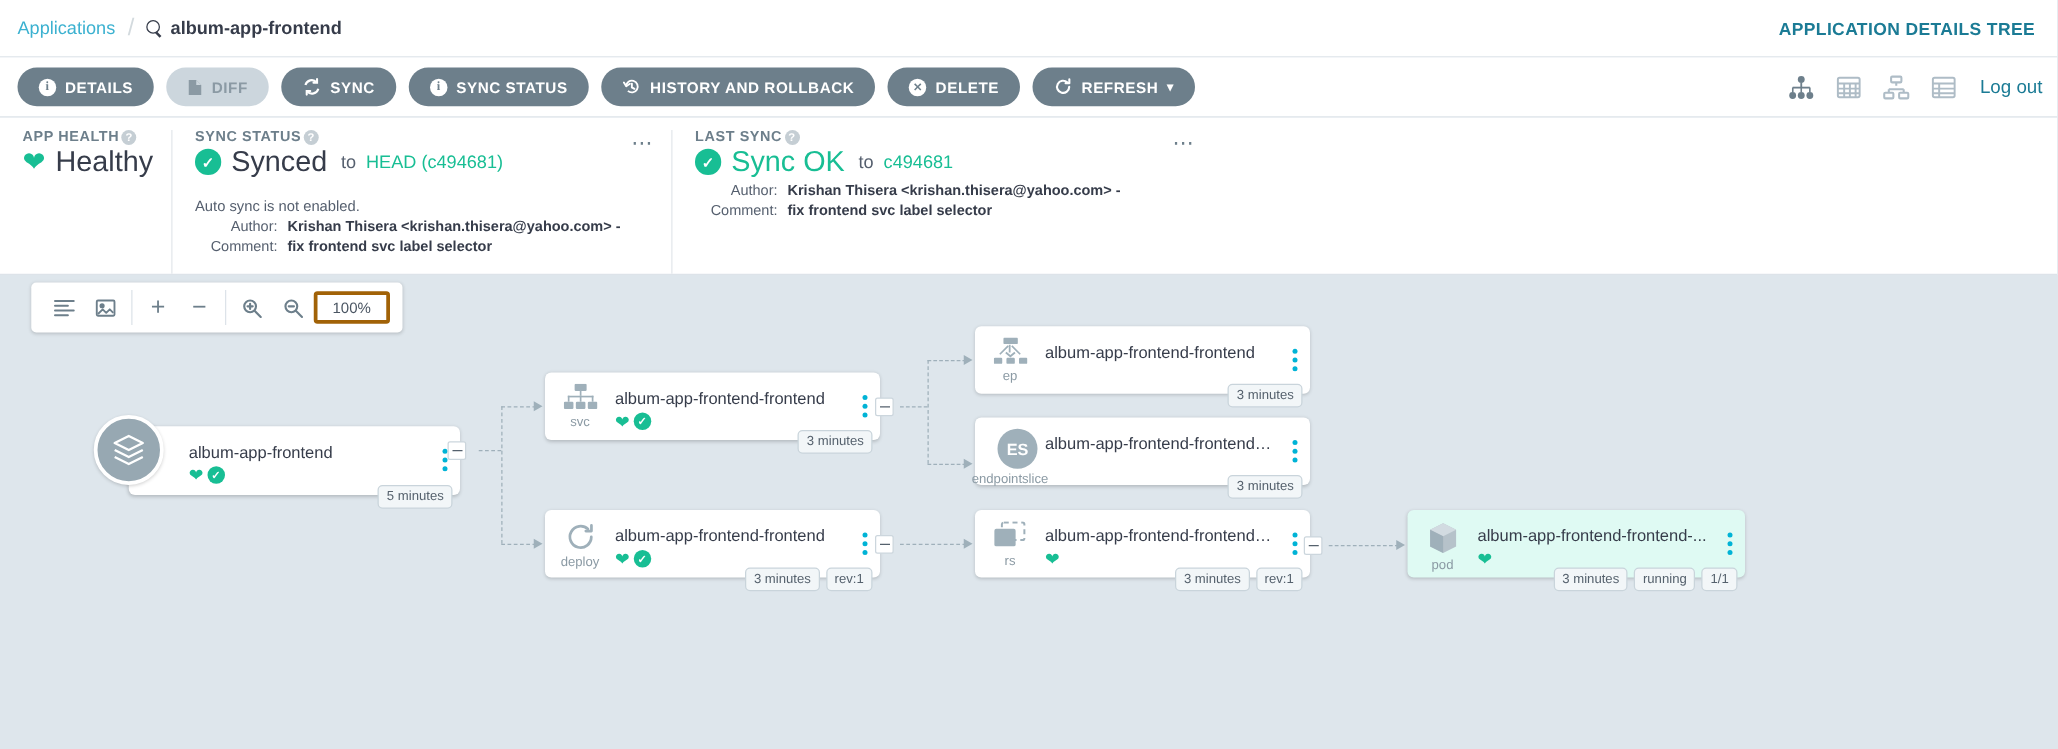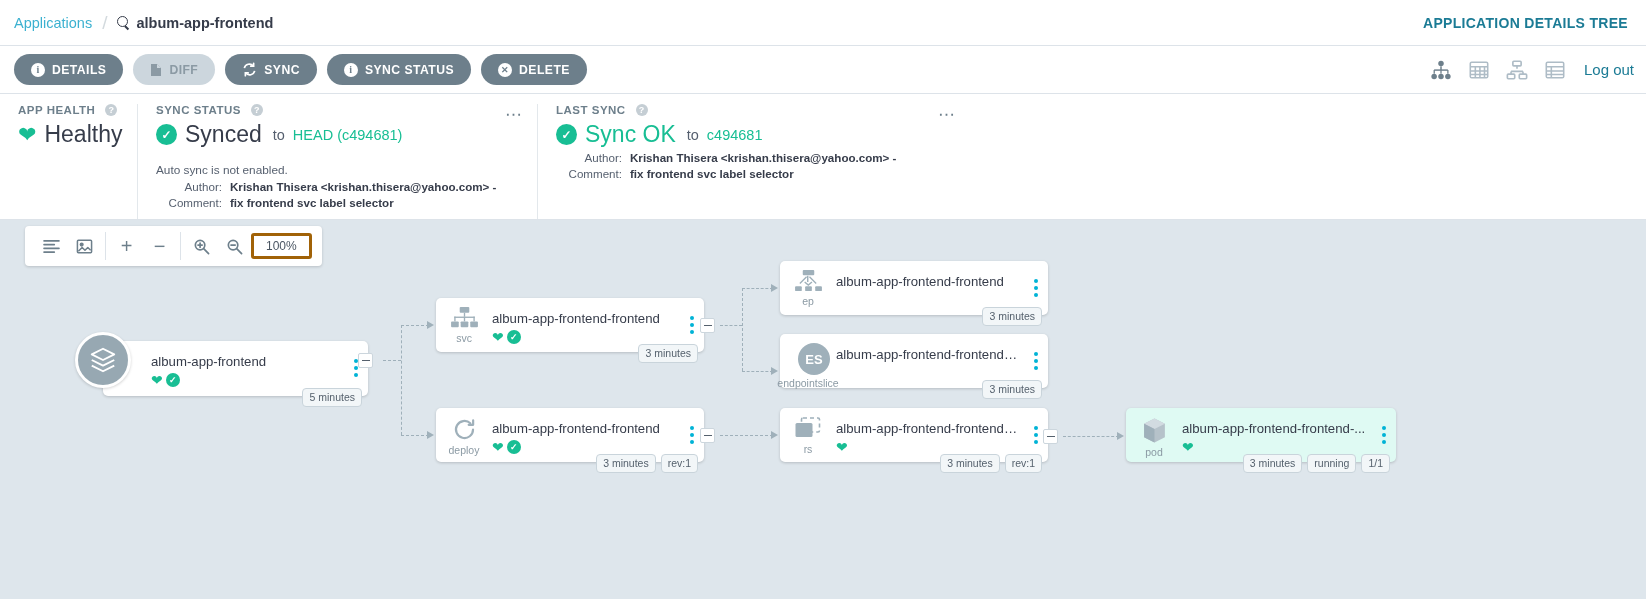--- a/index.html
+++ b/index.html
@@ -85,22 +85,21 @@
     display: flex; border-bottom: 1px solid #dde3e9;
     padding: 10px 0 0 0;
   }
   .panel { padding: 0 18px; position: relative; }
   .panel.health { width: 137px; }
   .panel.sync { width: 400px; border-left: 1px solid #e3e8ec; }
   .panel.last { flex: 1; border-left: 1px solid #e3e8ec; }
 
   .panel-title {
     font-size: 11.5px; font-weight: 700; color: #6d7f8b;
-    letter-spacing: .5px; display: flex; align-items: flex-start; gap: 10px;
-    margin-bottom: 5px;
+    letter-spacing: .5px; display: flex; align-items: flex-start; gap: 2px;
   }
   .qmark {
     width: 12px; height: 12px; border-radius: 50%;
     background: #c5ced4; color: #fff; font-size: 9px;
     line-height: 12px; text-align: center; font-weight: 700;
     font-family: "Liberation Sans", sans-serif; cursor: pointer;
   }
   .big-status {
     display: flex; align-items: center; gap: 8px;
     font-size: 23px; color: #363c4a; font-weight: 400;
@@ -261,28 +260,48 @@
     <span>SYNC</span>
   </button>
 
   <button class="btn">
     <span class="bicon">
         <span class="ico-circ">i</span>
       </span>
     <span>SYNC STATUS</span>
   </button>
 
+  <button class="btn">
+    <span class="bicon">
+      <svg width="15" height="15" viewBox="0 0 16 16" fill="none" stroke="#fff" stroke-width="1.6">
+        <path d="M3 7.5a5 5 0 1 1 1.6 3.9"></path>
+          <path d="M1.2 4.2l2 3.2 3.1-2" stroke-linecap="round" stroke-linejoin="round"></path>
+        <path d="M8 5.2v3.2l2.2 1.3" stroke-linecap="round"></path>
+      </svg>
+    </span>
+    <span>HISTORY AND ROLLBACK</span>
+  </button>
 
   <button class="btn">
     <span class="bicon">
       <span class="ico-circ" style="font-family:'Liberation Sans',sans-serif;font-size:9px;">✕</span>
     </span>
     <span>DELETE</span>
   </button>
 
+  <button class="btn">
+    <span class="bicon">
+      <svg width="15" height="15" viewBox="0 0 16 16" fill="none" stroke="#fff" stroke-width="1.8">
+        <path d="M13.2 8a5.2 5.2 0 1 1-1.7-3.9" stroke-linecap="round"></path>
+        <path d="M13.3 1.6v3.2h-3.2" stroke-linecap="round" stroke-linejoin="round"></path>
+      </svg>
+    </span>
+    <span>REFRESH</span>
+    <span style="font-size:10px;">▾</span>
+  </button>
 
   <div class="right-icons">
     <span class="vicon">
       <svg width="22" height="22" viewBox="0 0 24 24" fill="#6d7f8b">
         <circle cx="12" cy="5" r="3"></circle>
           <circle cx="4.5" cy="19" r="3"></circle>
           <circle cx="12" cy="19" r="3"></circle>
           <circle cx="19.5" cy="19" r="3"></circle>
         <rect x="11.2" y="8" width="1.6" height="4"></rect>
           <rect x="4.5" y="11.3" width="15" height="1.6"></rect>

